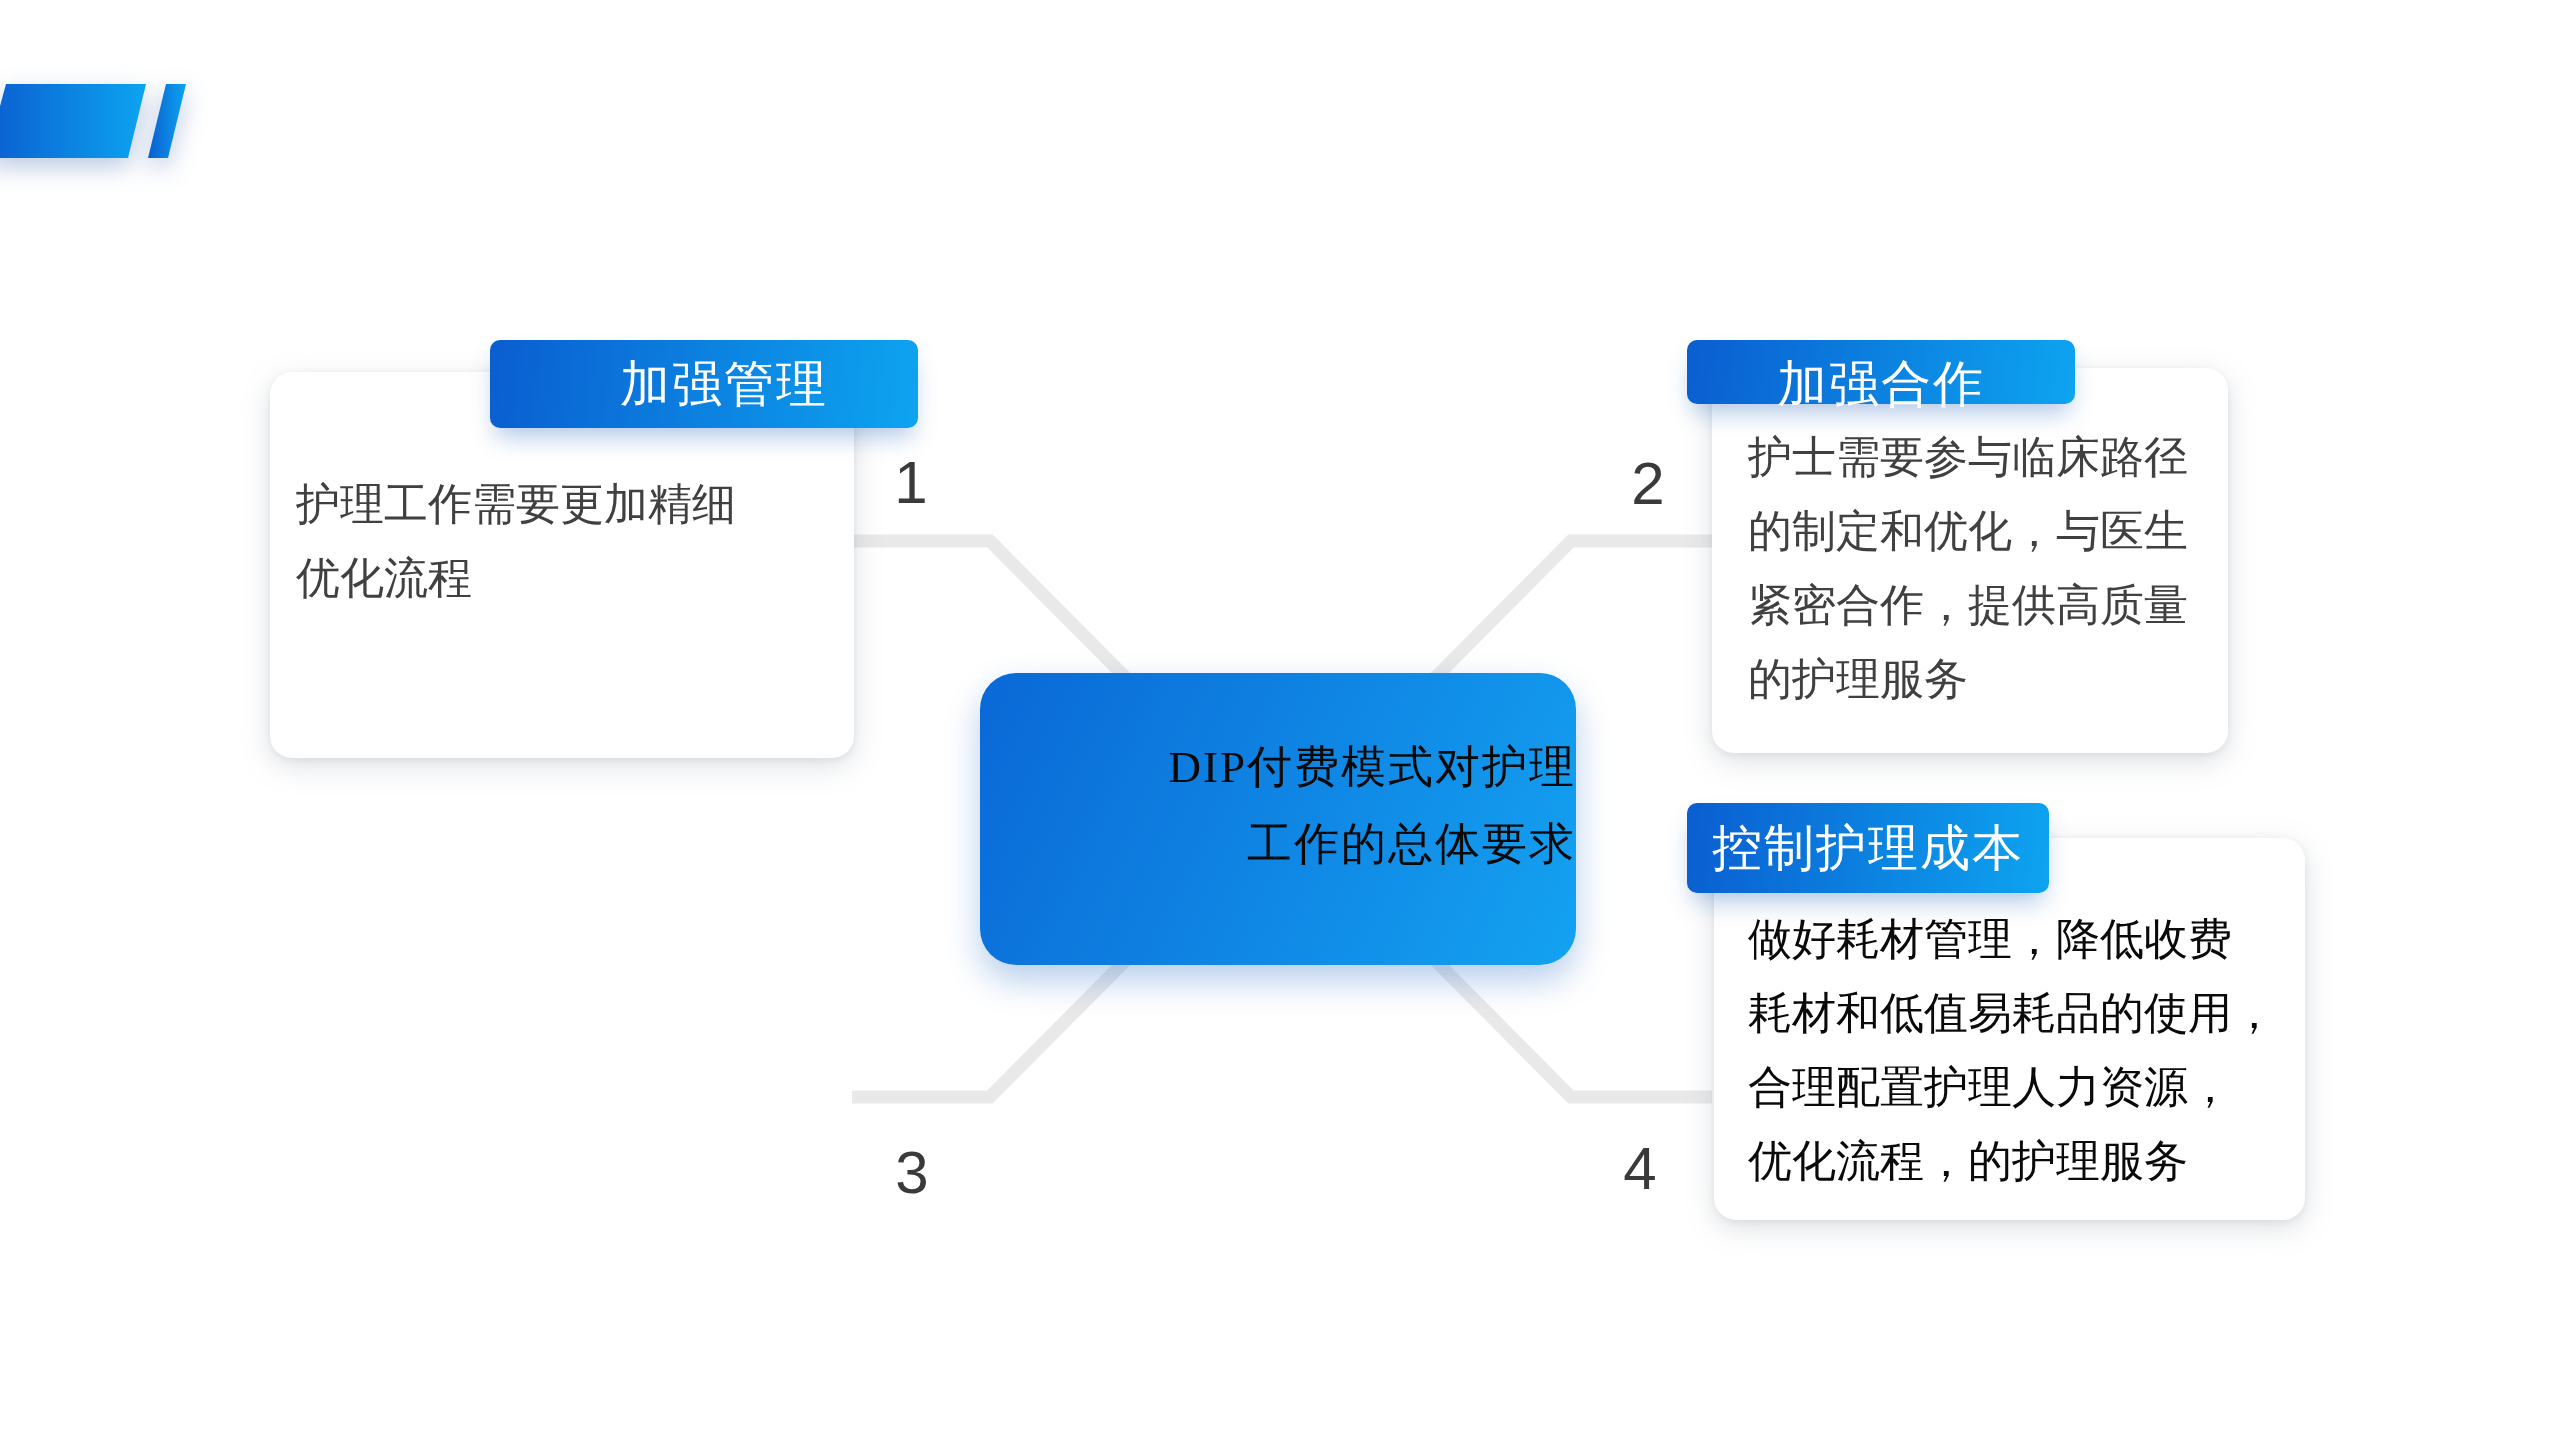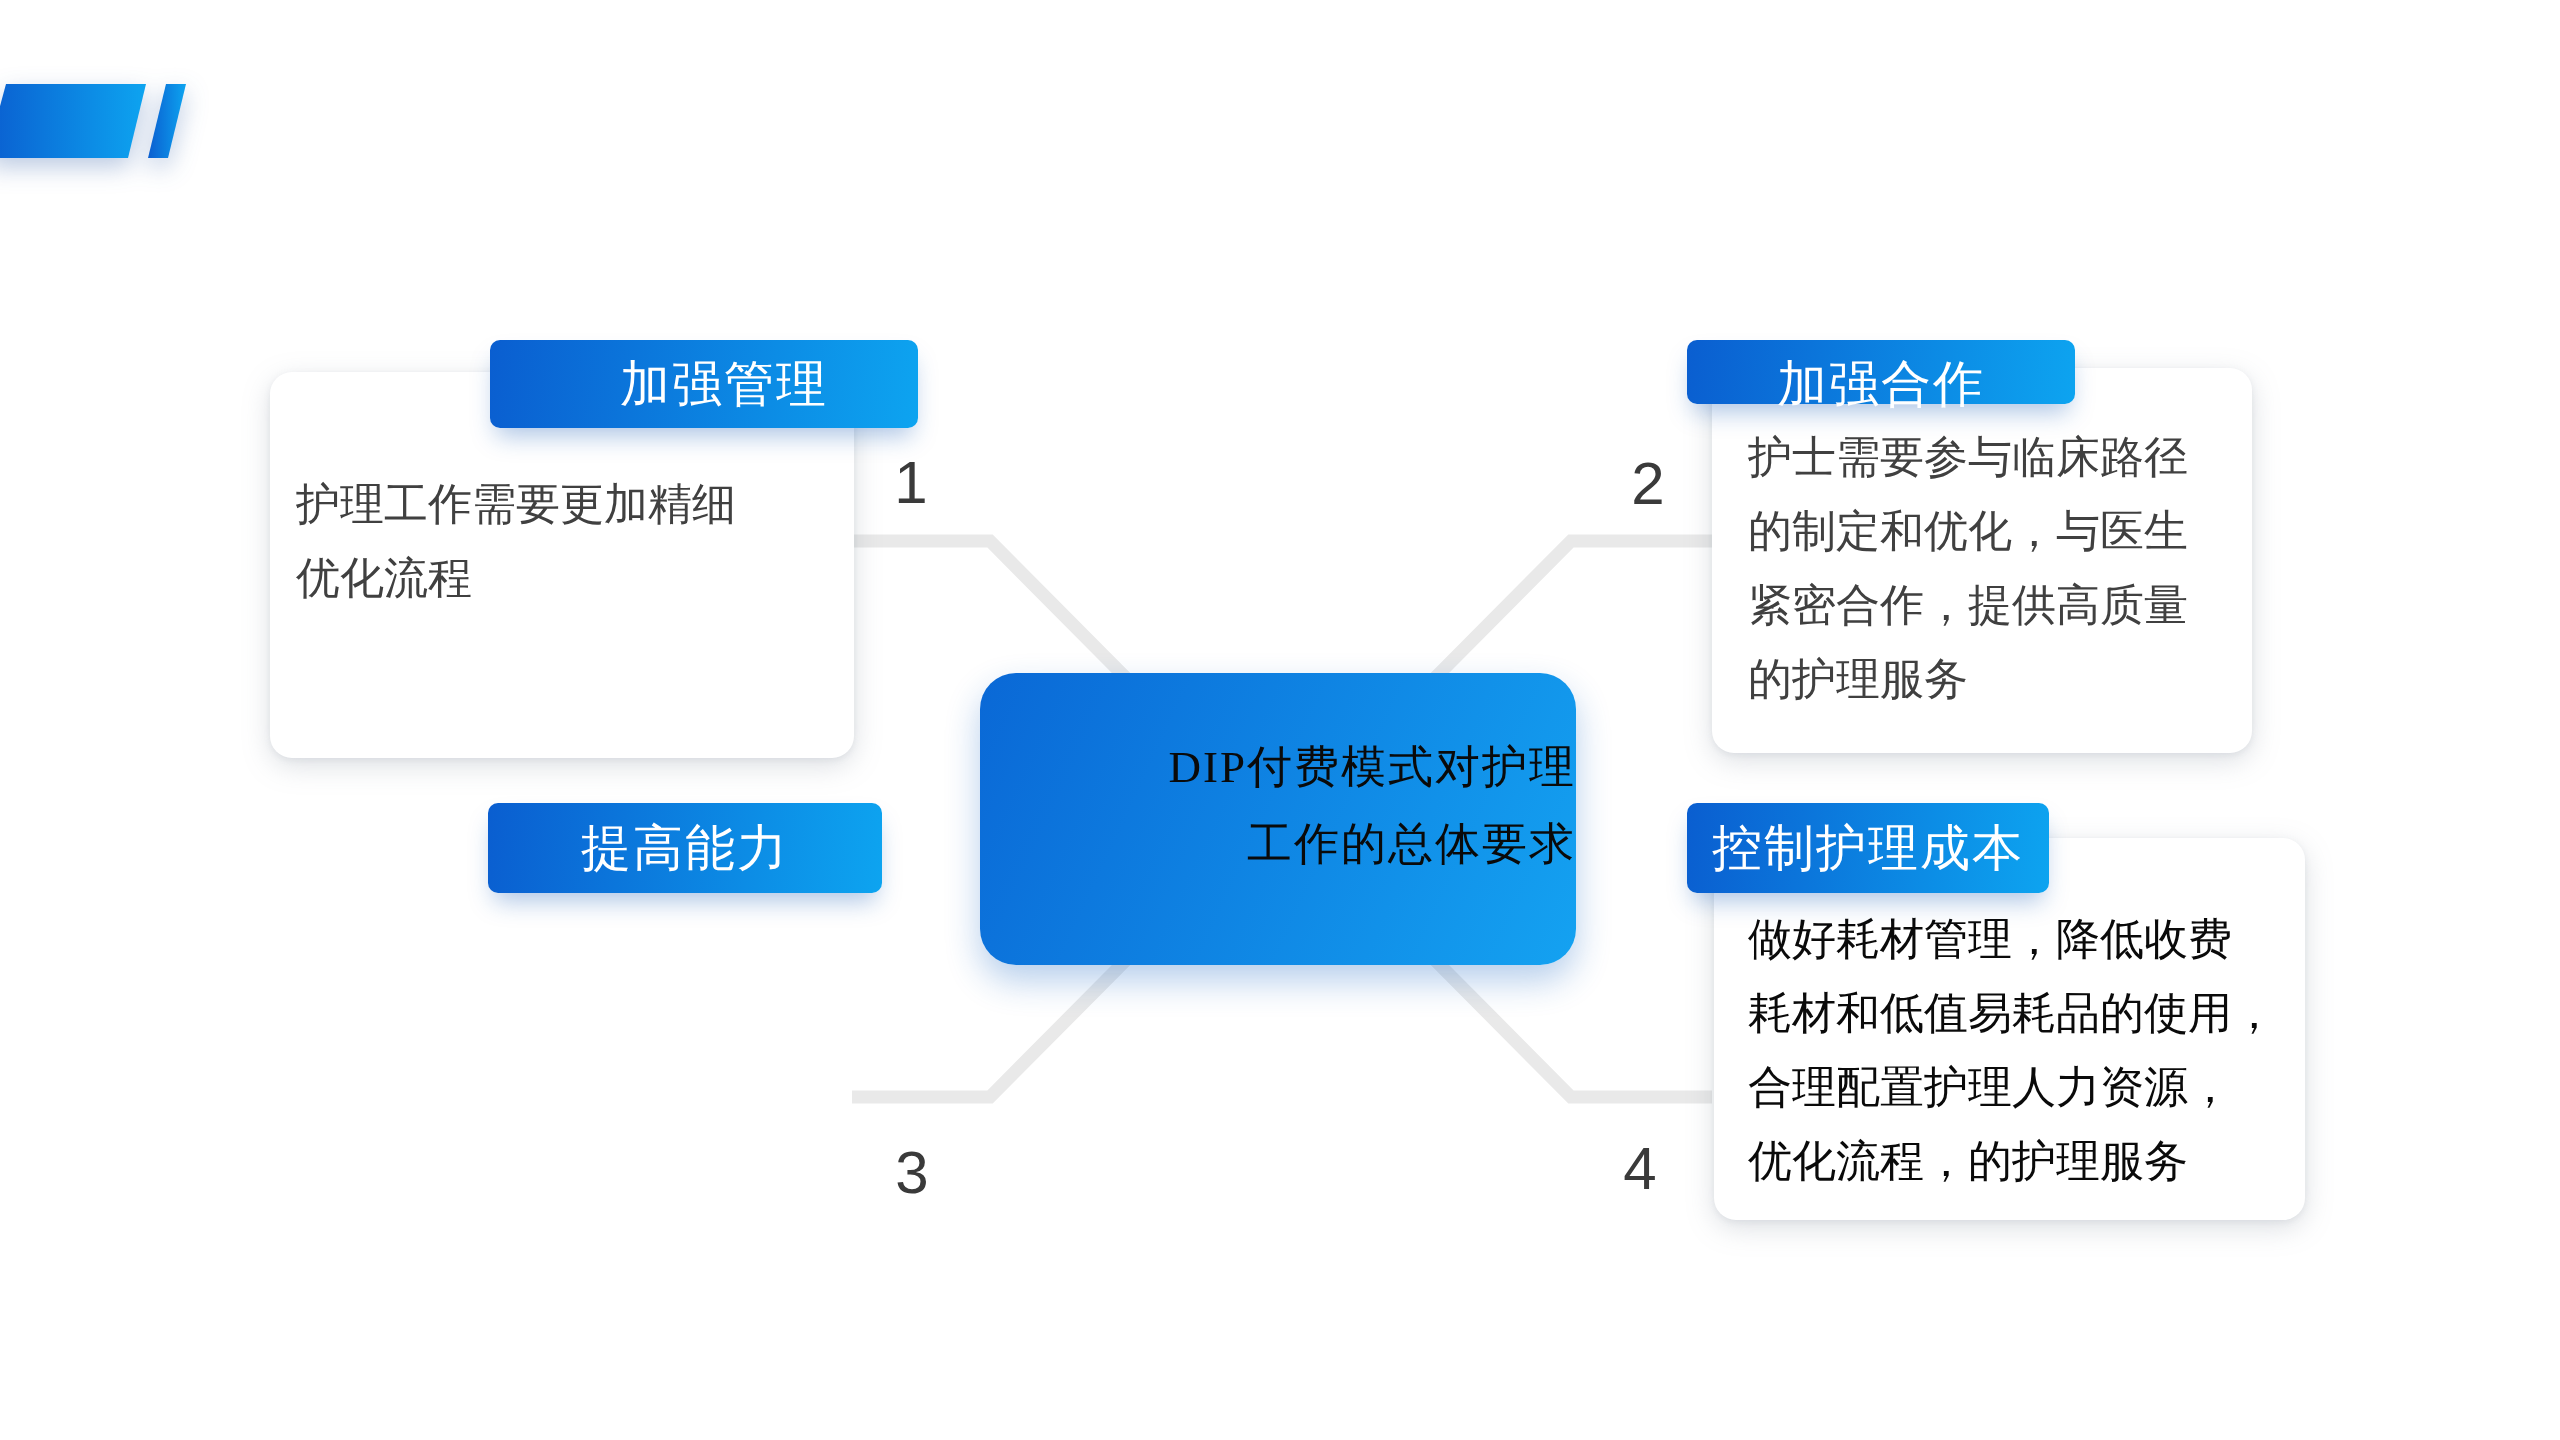--- a/index.html
+++ b/index.html
@@ -53,21 +53,21 @@
     letter-spacing:2px;
   }
   
   .card{
     position:absolute;
     background:#ffffff;
     border-radius:22px;
     box-shadow:0 8px 28px rgba(125,135,150,.26), 0 2px 6px rgba(125,135,150,.12);
   }
   .card-1{left:270px;top:372px;width:584px;height:386px;}
-  .card-2{left:1712px;top:368px;width:516px;height:385px;padding-left:24px;}
+  .card-2{left:1712px;top:368px;width:516px;height:385px;}
   .card-3{left:270px;top:836px;width:584px;height:382px;}
   .card-4{left:1714px;top:838px;width:591px;height:382px;}
   .card-body{
     position:absolute;
     font-family:"Liberation Serif","DejaVu Serif",serif;
     font-size:44px;
     line-height:74px;
     color:var(--body_text,#404040);
     white-space:pre-line;
   }
@@ -144,21 +144,20 @@
 
   <div class="card card-2">
     <div class="card-body body-2">护士需要参与临床路径
 的制定和优化，与医生
 紧密合作，提供高质量
 的护理服务</div>
   </div>
   <div class="tab tab-2">加强合作</div>
   <div class="step-num num-2">2</div>
 
-  <div class="tab tab-3">提高能力</div>
   <div class="step-num num-3">3</div>
 
   <div class="card card-4">
     <div class="card-body body-4">做好耗材管理，降低收费
 耗材和低值易耗品的使用，
 合理配置护理人力资源，
 优化流程，的护理服务</div>
   </div>
   <div class="tab tab-4">控制护理成本</div>
   <div class="step-num num-4">4</div>

